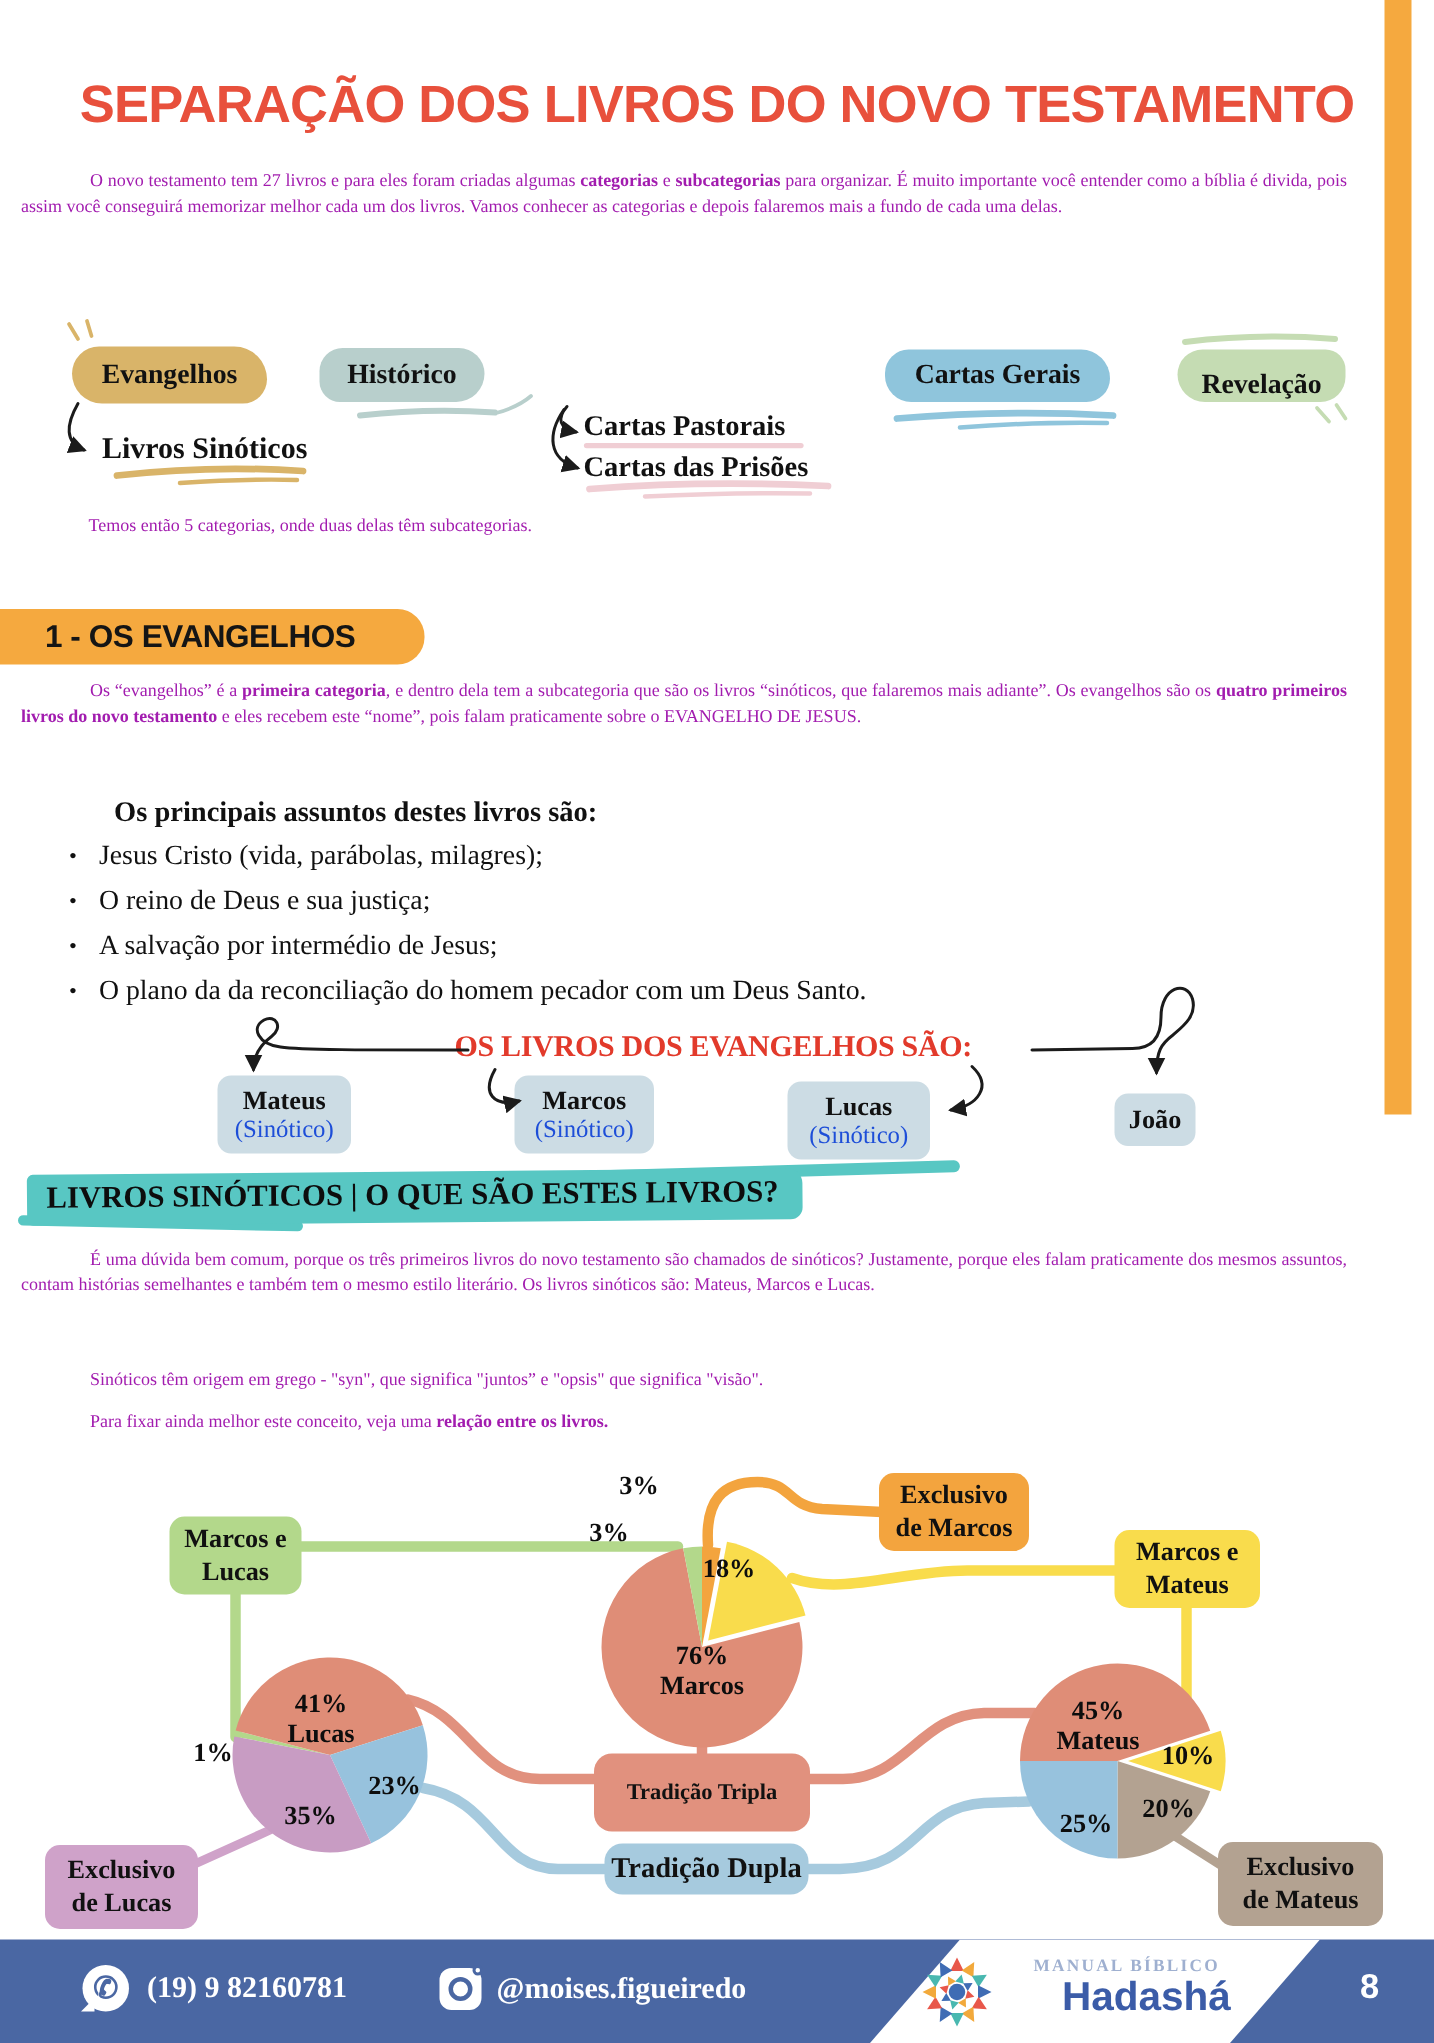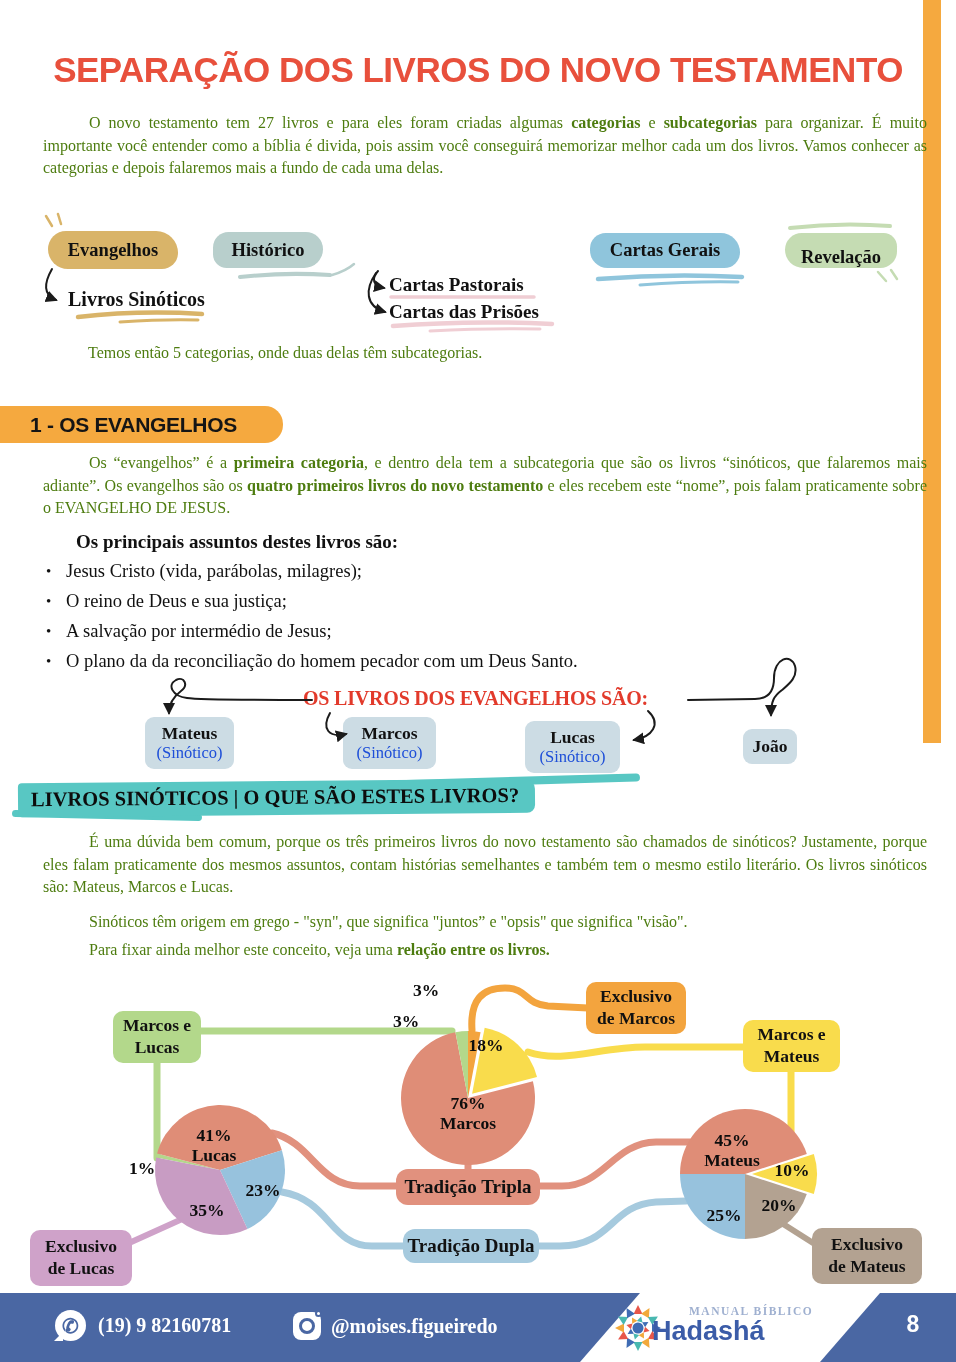--- a/index.html
+++ b/index.html
@@ -9,22 +9,22 @@
     background:#ffffff; overflow:hidden;
   }
   
   #side-bar { position:absolute; left:923px; top:0; width:18px; height:743px; background:#f5a93f; }
   #page-title {
     position:absolute; left:38px; top:50px; width:880px; text-align:center;
     font-family:"Liberation Sans", sans-serif; font-weight:800; font-size:35px;
     letter-spacing:-0.5px; color:#e8503c; white-space:nowrap;
   }
   .para {
-    position:absolute; left:43px; width:884px; font-size:16px; line-height:1.42;
-    text-align:justify; color:#4d7c0f; text-indent:46px;
+    position:absolute; left:14px; width:884px; font-size:12px; line-height:1.42;
+    text-align:justify; color:#a21caf; text-indent:46px;
   }
   .b { font-weight:bold; }
   
   .cat-badge {
     position:absolute; display:flex; align-items:center; justify-content:center;
     font-weight:bold; font-size:18.5px; color:#111;
   }
   #cat-evangelhos { left:48px;  top:231px; width:130px; height:38px; background:#d9b469; border-radius:19px 23px 17px 21px; }
   #cat-historico  { left:213px; top:232px; width:110px; height:36px; background:#b8cfcc; border-radius:18px 20px 22px 16px; }
   #cat-paulinas   { left:370px; top:232px; width:175px; height:37px; background:#f2d2d8; border-radius:20px 18px 22px 18px; }
@@ -69,21 +69,21 @@
   .dg-badge {
     position:absolute; border-radius:10px; display:flex; flex-direction:column;
     align-items:center; justify-content:center; font-weight:bold; font-size:17.5px;
     line-height:1.25; color:#111; text-align:center;
   }
   #dg-marcos-lucas    { left:113px; top:1011px; width:88px;  height:52px; background:#b3d88b; }
   #dg-excl-marcos     { left:586px; top:982px;  width:100px; height:52px; background:#f3a43e; }
   #dg-marcos-mateus   { left:743px; top:1020px; width:97px;  height:52px; background:#f9dc4c; }
   #dg-excl-lucas      { left:30px;  top:1230px; width:102px; height:56px; background:#cfa2c9; }
   #dg-excl-mateus     { left:812px; top:1228px; width:110px; height:56px; background:#b3a291; }
-  #dg-trad-tripla     { left:396px; top:1169px; width:144px; height:36px; background:#e1917e; border-radius:12px; font-size:19px; }
+  #dg-trad-tripla     { left:396px; top:1169px; width:144px; height:52px; background:#e1917e; border-radius:12px; font-size:15px; }
   #dg-trad-dupla      { left:403px; top:1229px; width:136px; height:34px; background:#a6cade; border-radius:12px; font-size:19px; }
   .pct-label {
     position:absolute; font-weight:bold; font-size:17.5px; color:#0d0d0d;
     text-align:center; line-height:1.15;
   }
   
   #footer { position:absolute; left:0; top:1293px; width:956px; height:69px; background:#4a67a3; }
   #footer-white-band {
     position:absolute; left:580px; top:0; width:300px; height:69px; background:#ffffff;
     clip-path:polygon(60px 0, 300px 0, 240px 69px, 0 69px);
@@ -105,21 +105,21 @@
   #ig-lens {
     position:absolute; left:6px; top:6px; width:16px; height:16px;
     border:3.5px solid #4a67a3; border-radius:50%;
   }
   #ig-dot { position:absolute; right:-1px; top:-2px; width:7px; height:7px; background:#fff; border:2px solid #4a67a3; border-radius:50%; }
   #logo-text-top {
     position:absolute; left:689px; top:1305px; font-family:Liberation Serif, serif;
     font-size:11.5px; font-weight:bold; letter-spacing:1.5px; color:#9fb0d0;
   }
   #logo-text-name {
-    position:absolute; left:652px; top:1316px; font-family:"Liberation Sans", sans-serif;
+    position:absolute; left:708px; top:1316px; font-family:"Liberation Sans", sans-serif;
     font-size:27px; font-weight:bold; color:#3b5ca8;
   }
   #page-number {
     position:absolute; left:888px; top:1311px; width:50px; text-align:center;
     font-family:"Liberation Sans", sans-serif; font-size:23px; font-weight:bold; color:#fff;
   }
 </style>
 </head>
 <body>
 

